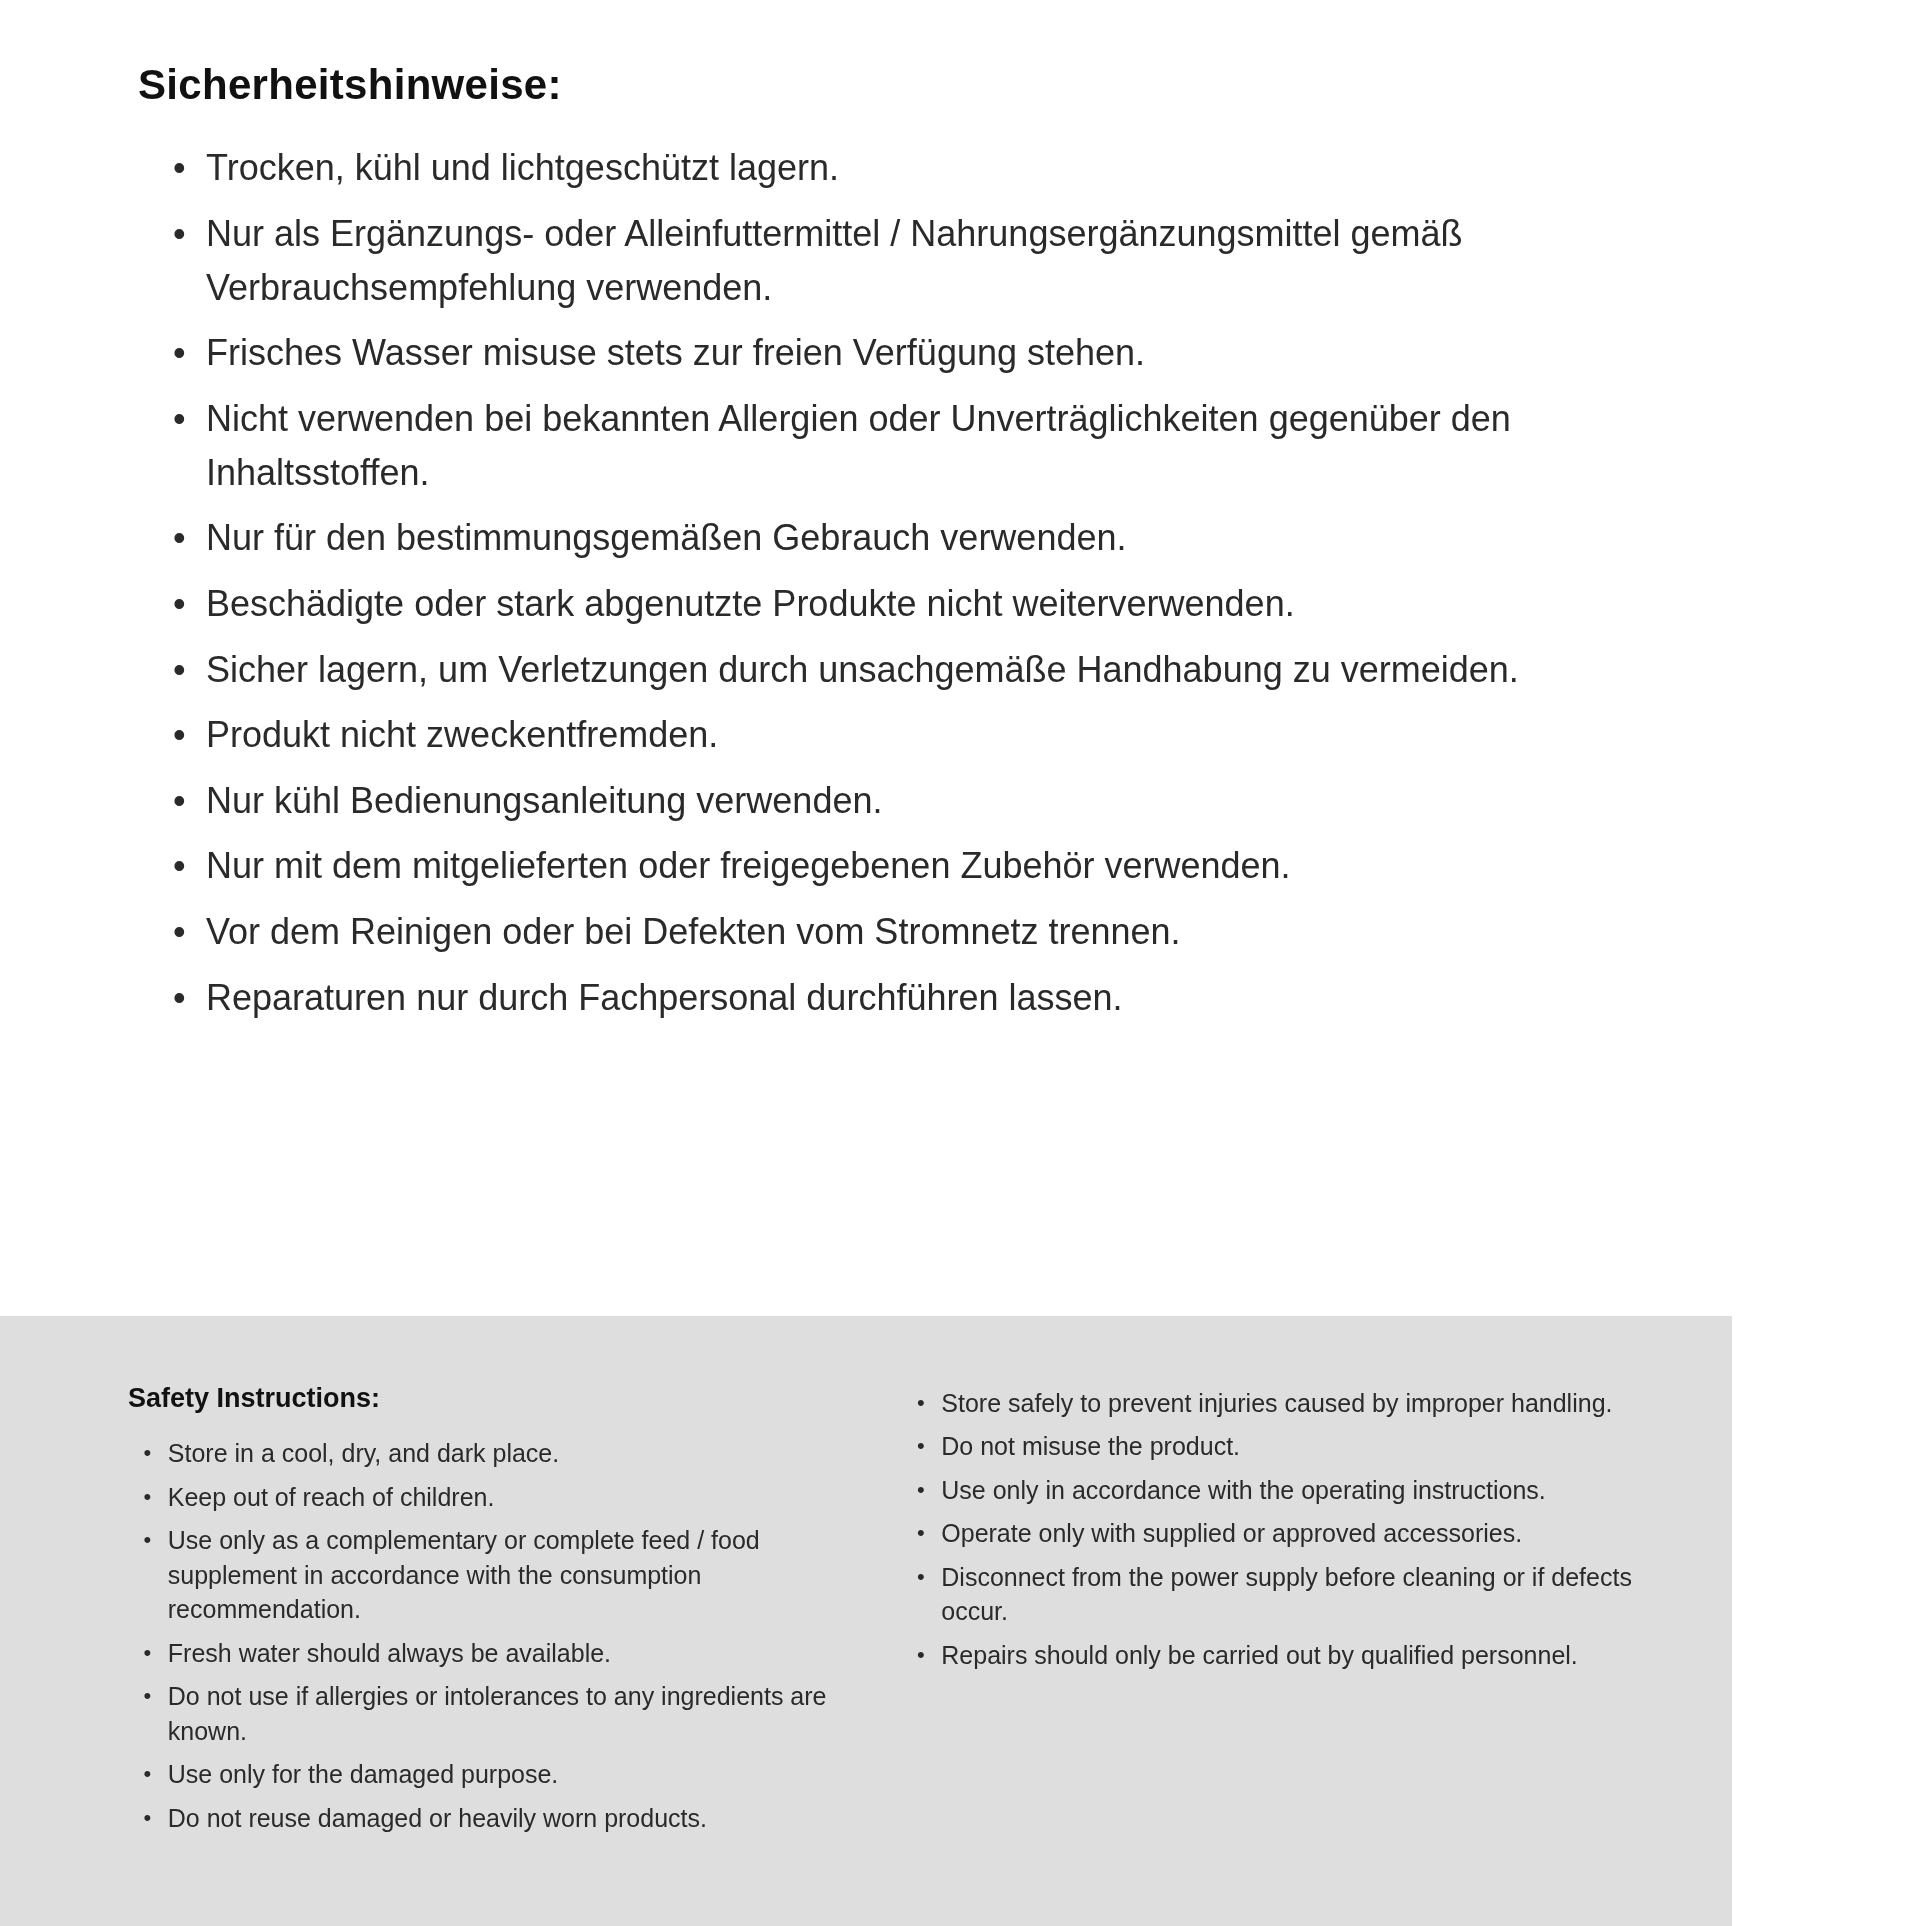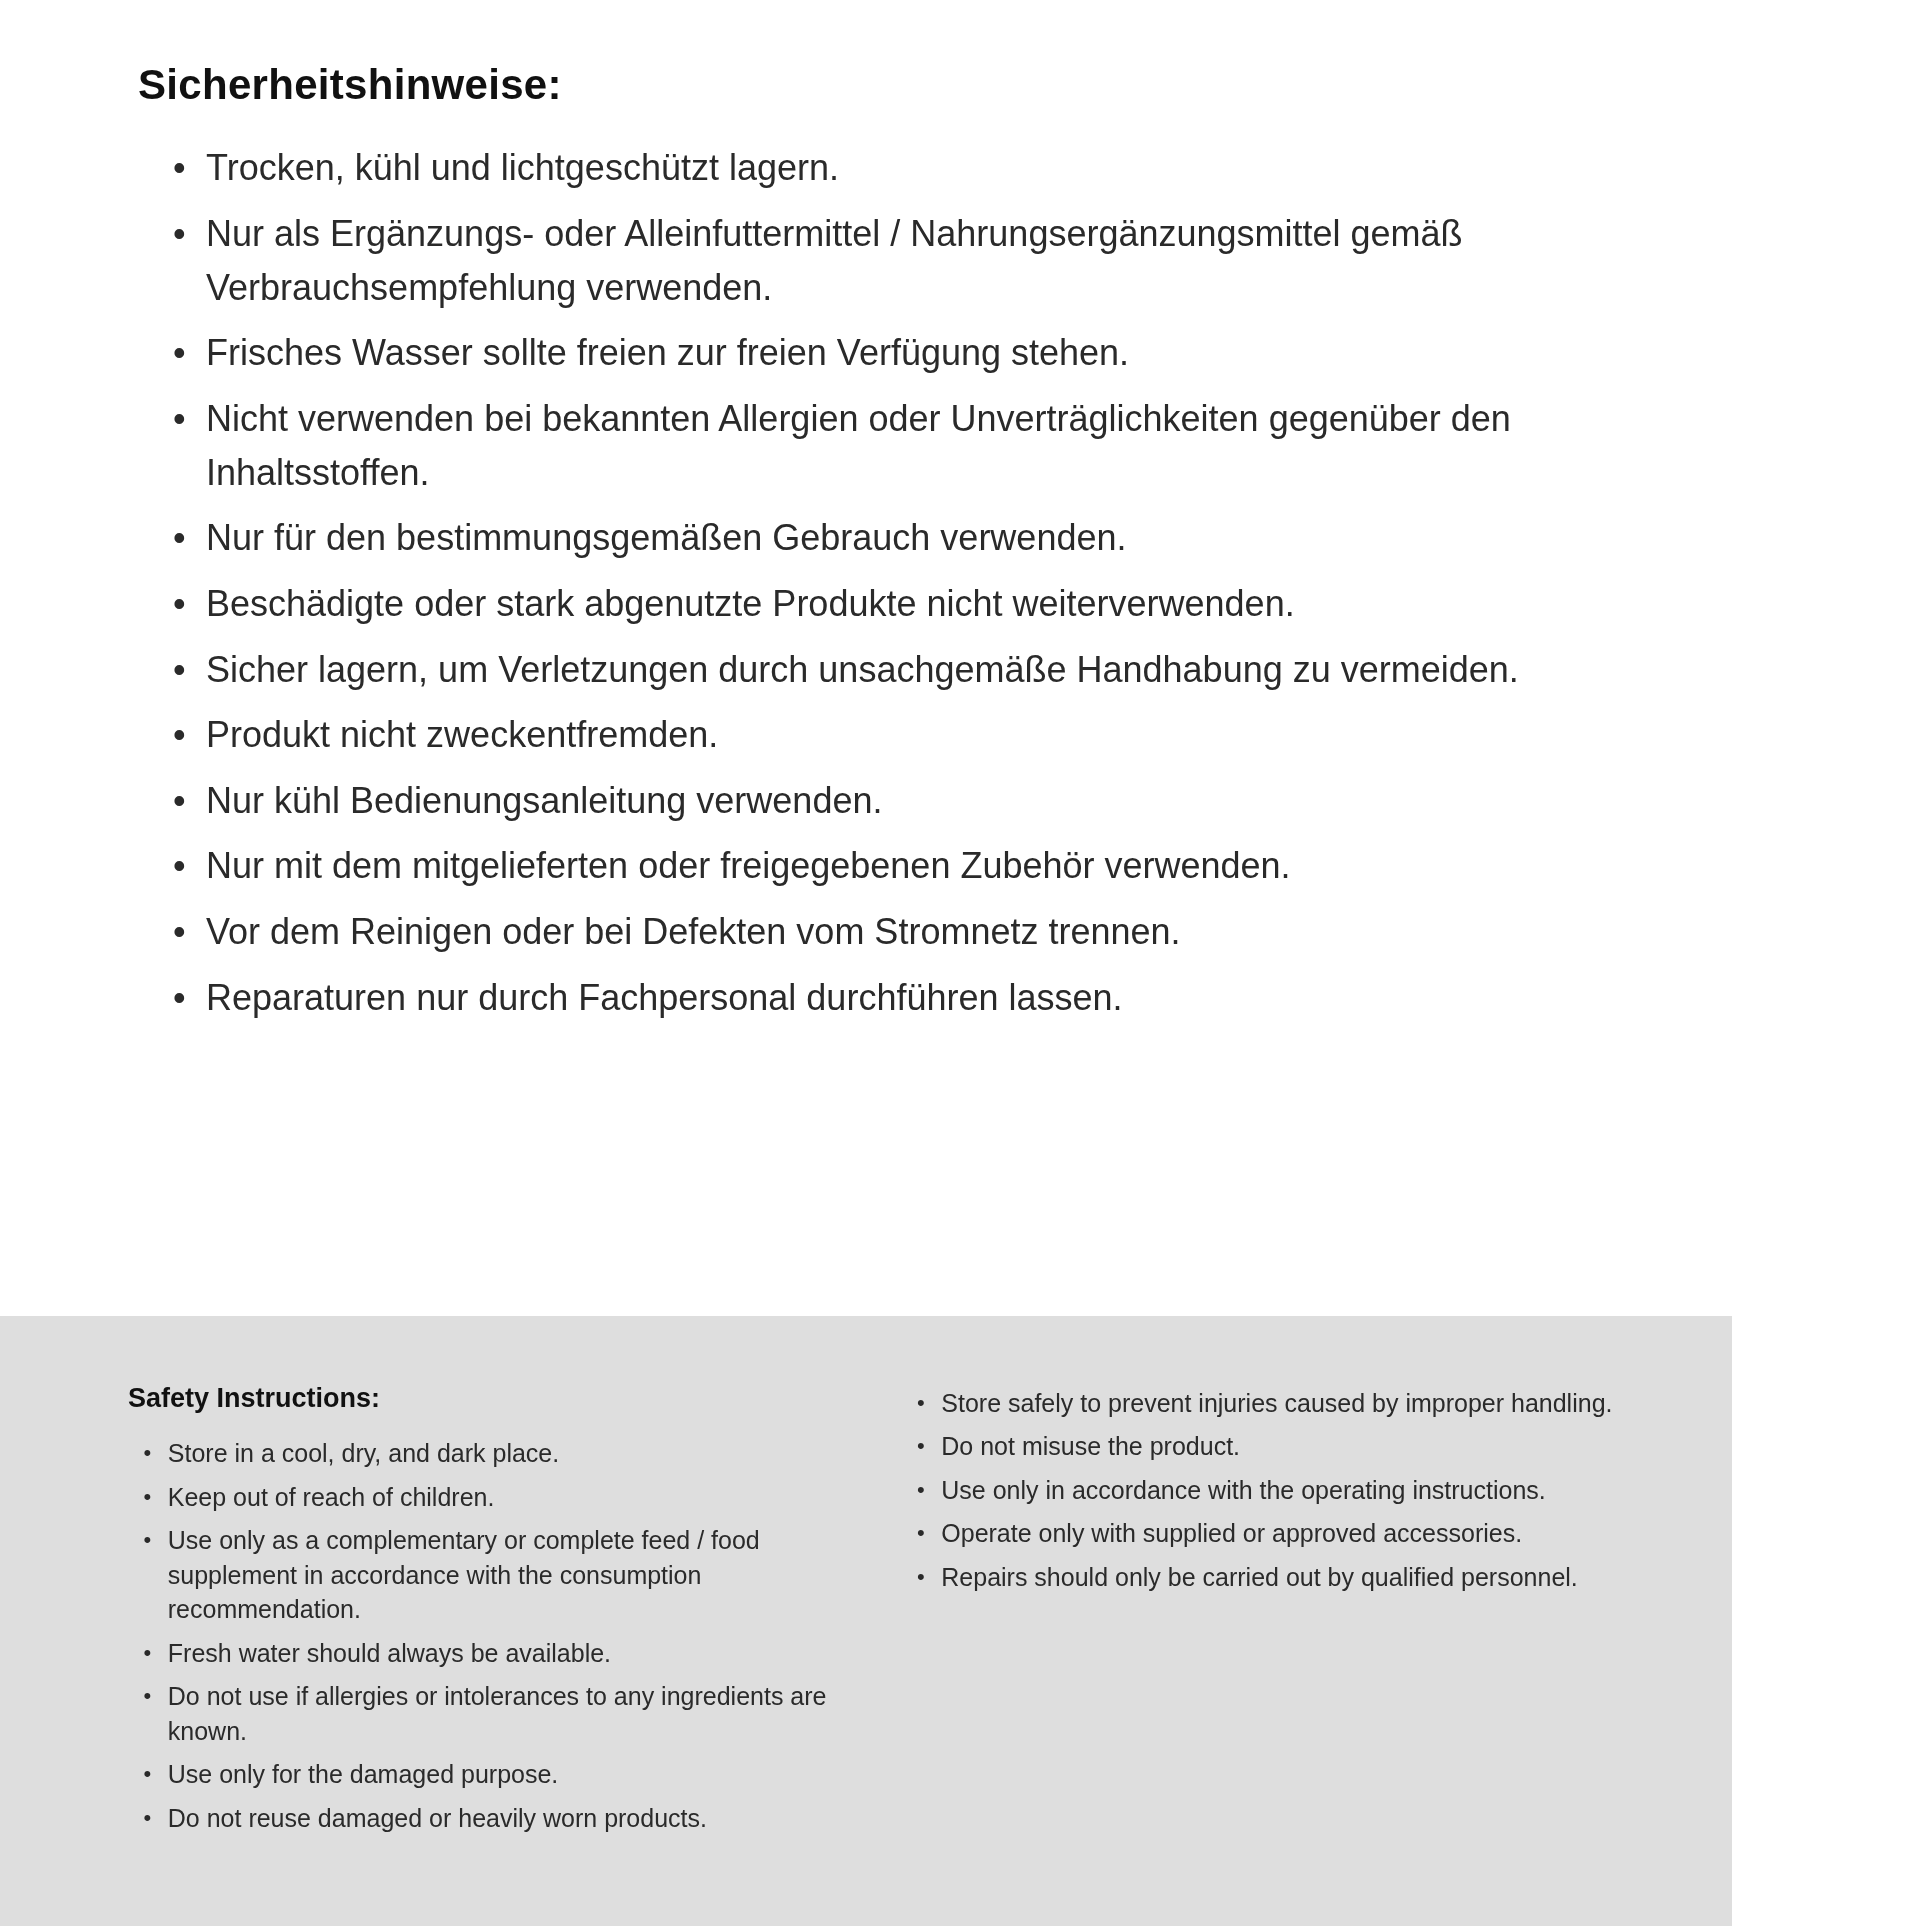--- a/index.html
+++ b/index.html
@@ -93,21 +93,21 @@
 </head>
 <body>
 
 <div class="page">
 
   <section class="german-section">
     <h1 class="german-title">Sicherheitshinweise:</h1>
     <ul class="german-list">
       <li>Trocken, kühl und lichtgeschützt lagern.</li>
       <li>Nur als Ergänzungs- oder Alleinfuttermittel / Nahrungsergänzungsmittel gemäß Verbrauchsempfehlung verwenden.</li>
-      <li>Frisches Wasser sollte freien zur freien Verfügung stehen.</li>
+      <li>Frisches Wasser misuse stets zur freien Verfügung stehen.</li>
       <li>Nicht verwenden bei bekannten Allergien oder Unverträglichkeiten gegenüber den Inhaltsstoffen.</li>
       <li>Nur für den bestimmungsgemäßen Gebrauch verwenden.</li>
       <li>Beschädigte oder stark abgenutzte Produkte nicht weiterverwenden.</li>
       <li>Sicher lagern, um Verletzungen durch unsachgemäße Handhabung zu vermeiden.</li>
       <li>Produkt nicht zweckentfremden.</li>
       <li>Nur kühl Bedienungsanleitung verwenden.</li>
       <li>Nur mit dem mitgelieferten oder freigegebenen Zubehör verwenden.</li>
       <li>Vor dem Reinigen oder bei Defekten vom Stromnetz trennen.</li>
       <li>Reparaturen nur durch Fachpersonal durchführen lassen.</li>
     </ul>
@@ -127,20 +127,21 @@
         <li>Do not reuse damaged or heavily worn products.</li>
       </ul>
     </div>
 
     <div class="english-col english-col-right">
       <ul class="english-list">
         <li>Store safely to prevent injuries caused by improper handling.</li>
         <li>Do not misuse the product.</li>
         <li>Use only in accordance with the operating instructions.</li>
         <li>Operate only with supplied or approved accessories.</li>
+        <li>Disconnect from the power supply before cleaning or if defects occur.</li>
         <li>Repairs should only be carried out by qualified personnel.</li>
       </ul>
     </div>
 
   </section>
 
 </div>
 
 
 </body></html>

